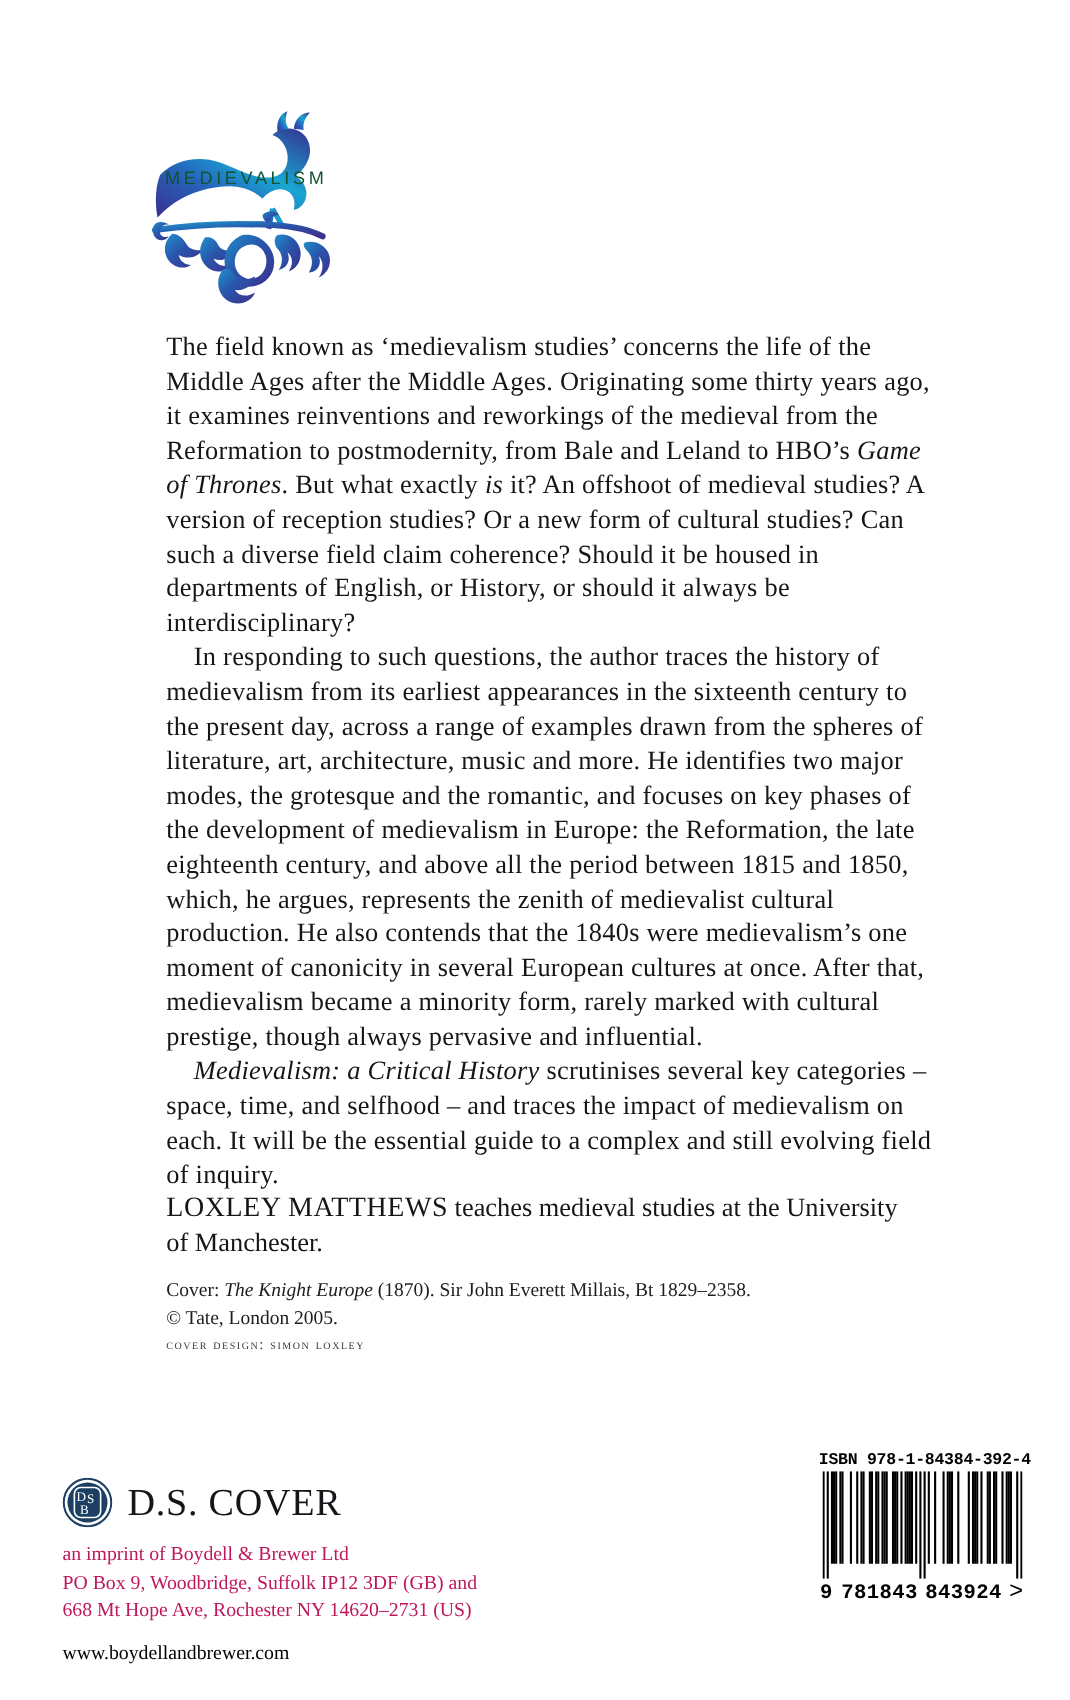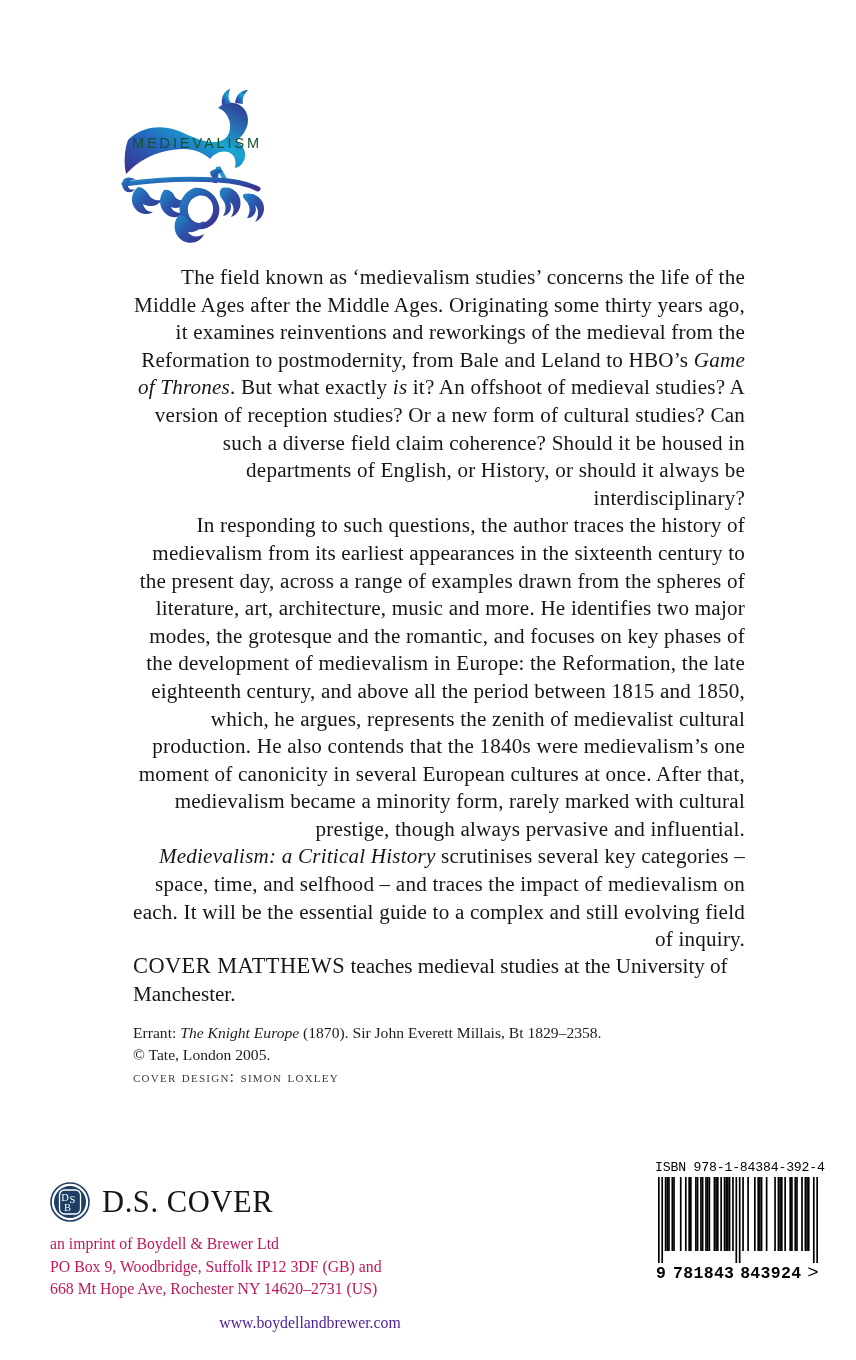--- a/index.html
+++ b/index.html
@@ -41,21 +41,21 @@
   #blurb {
     position: absolute;
     left: 133px;
     top: 264px;
     width: 612px;
   }
   #blurb p {
     margin: 0;
     font-size: 21.1px;
     line-height: 27.6px;
-    text-align: right;
+    text-align: left;
     color: #16161a;
     letter-spacing: 0.01em;
   }
   #blurb p.indent { text-indent: 22px; }
   #blurb p em { font-style: italic; }
 
   #author-note {
     position: absolute;
     left: 133px;
     top: 952px;
@@ -78,21 +78,21 @@
     width: 560px;
     font-size: 15.6px;
     line-height: 21.5px;
     color: #1d1d20;
   }
   #cover-credit em { font-style: italic; }
   #cover-design {
     position: absolute;
     left: 133px;
     top: 1068px;
-    font-size: 16px;
+    font-size: 12px;
     letter-spacing: 1.25px;
     color: #3b3b40;
     font-variant: small-caps;
     text-transform: lowercase;
   }
 
   
   #publisher {
     position: absolute;
     left: 50px;
@@ -115,35 +115,34 @@
   }
   #pub-address {
     margin-top: 9px;
     font-size: 15.8px;
     line-height: 22.6px;
     color: #be185d;
   }
   #pub-web {
     margin-top: 13px;
     font-size: 15.8px;
-    color: #4c1d95;
-    text-align: center;
+    color: #000000;
   }
 
   
   #barcode-box {
     position: absolute;
     left: 655px;
     top: 1160px;
     width: 165px;
   }
   #isbn-text {
     font-family: "Liberation Mono", "DejaVu Sans Mono", monospace;
     font-size: 13.2px;
-    font-weight: 400;
+    font-weight: 700;
     letter-spacing: -0.2px;
     color: #000;
     text-align: center;
     margin-bottom: 2px;
     white-space: nowrap;
   }
   #barcode-bars {
     height: 86px;
     display: flex;
     align-items: flex-start;
@@ -233,25 +232,25 @@
   <div class="logo-wordmark">MEDIEVALISM</div>
 </div>
 
 <div id="blurb">
     <p><span>The field known as ‘medievalism studies’ concerns the life of the Middle Ages after the Middle Ages. Originating some thirty years ago, it examines reinventions and reworkings of the medieval from the Reformation to postmodernity, from Bale and Leland to HBO’s </span><em>Game of Thrones</em><span>. But what exactly </span><em>is</em><span> it? An offshoot of medieval studies? A version of reception studies? Or a new form of cultural studies? Can such a diverse field claim coherence? Should it be housed in departments of English, or History, or should it always be interdisciplinary?</span></p>
     <p class="indent"><span>In responding to such questions, the author traces the history of medievalism from its earliest appearances in the sixteenth century to the present day, across a range of examples drawn from the spheres of literature, art, architecture, music and more. He identifies two major modes, the grotesque and the romantic, and focuses on key phases of the development of medievalism in Europe: the Reformation, the late eighteenth century, and above all the period between 1815 and 1850, which, he argues, represents the zenith of medievalist cultural production. He also contends that the 1840s were medievalism’s one moment of canonicity in several European cultures at once. After that, medievalism became a minority form, rarely marked with cultural prestige, though always pervasive and influential.</span></p>
     <p class="indent"><em>Medievalism: a Critical History</em><span> scrutinises several key categories – space, time, and selfhood – and traces the impact of medievalism on each. It will be the essential guide to a complex and still evolving field of inquiry.</span></p>
   </div>
 
 <div id="author-note">
-  <span class="smallcaps-name">COVER MATTHEWS</span><span> teaches medieval studies at the University of Manchester.</span>
+  <span class="smallcaps-name">LOXLEY MATTHEWS</span><span> teaches medieval studies at the University of Manchester.</span>
 </div>
 
 <div id="cover-credit">
-  <span>Errant: </span><em>The Knight Europe</em><span> (1870). Sir John Everett Millais, Bt 1829–2358.</span><br>
+  <span>Cover: </span><em>The Knight Europe</em><span> (1870). Sir John Everett Millais, Bt 1829–2358.</span><br>
   <span>© Tate, London 2005.</span>
 </div>
 <div id="cover-design">COVER DESIGN: SIMON LOXLEY</div>
 
 <div id="publisher">
   <div id="pub-logo-row">
     <svg id="pub-emblem" viewBox="0 0 40 40" xmlns="http://www.w3.org/2000/svg">
       <circle cx="20" cy="20" r="19" fill="#ffffff" stroke="#1c3f63" stroke-width="1.6"></circle>
       <circle cx="20" cy="20" r="16" fill="#1c3f63"></circle>
       <rect x="9.5" y="8" width="21" height="24" rx="5" fill="none" stroke="#ffffff" stroke-width="1.3"></rect>

